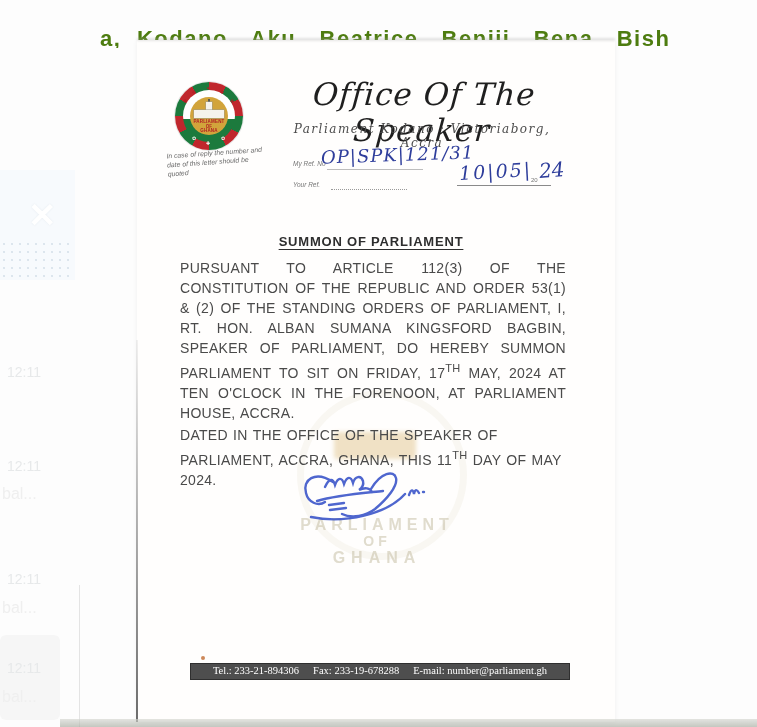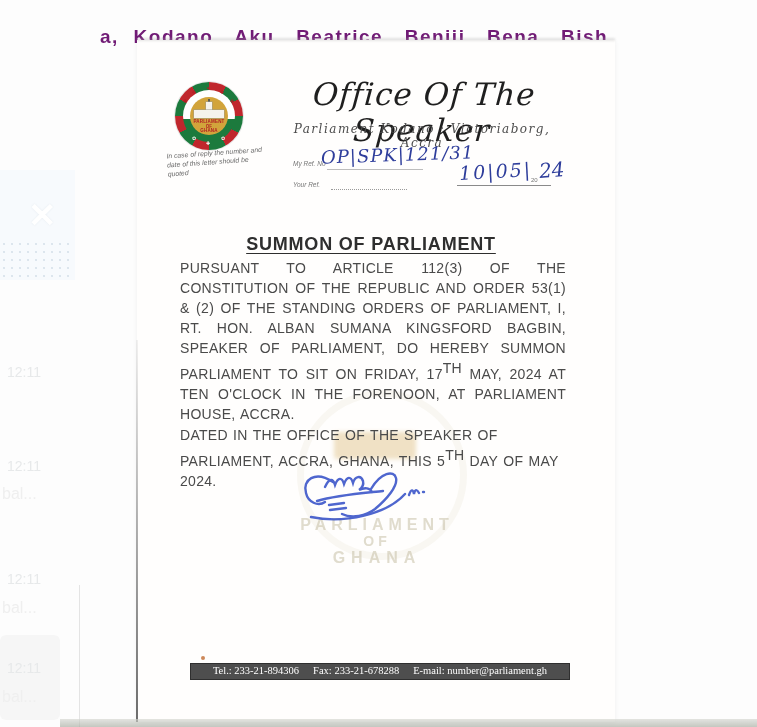--- a/index.html
+++ b/index.html
@@ -1,21 +1,21 @@
 <!DOCTYPE html>
 <html><head>
 <meta charset="utf-8">
 <style>
   html,body{margin:0;padding:0;background:#fdfdfd;}
   .canvas{position:relative;width:757px;height:727px;overflow:hidden;background:#fdfdfd;
           font-family:"Liberation Sans",sans-serif;}
 
   
   .ghost-names{position:absolute;left:100px;top:26px;width:657px;height:22px;overflow:hidden;
-               white-space:nowrap;color:#701a75;font-size:19px;font-weight:600;
+               white-space:nowrap;color:#4d7c0f;font-size:22px;font-weight:600;
                letter-spacing:1.5px;word-spacing:8px;}
   .ghost-time{position:absolute;left:7px;color:#e7e9ea;font-size:14px;}
   .ghost-preview{position:absolute;left:2px;color:#efefef;font-size:16px;}
   .ghost-bubble{position:absolute;left:0;top:635px;width:60px;height:85px;background:#f6f6f6;border-radius:6px;}
   .chat-divider{position:absolute;left:79px;top:585px;width:1px;height:142px;background:#e4e4e4;}
 
   
   .overlay-panel{position:absolute;left:0;top:170px;width:75px;height:110px;background:#f7fafd;}
   .overlay-panel .dots{position:absolute;left:0;top:70px;width:75px;height:38px;
       background-image:radial-gradient(rgba(160,180,200,.30) 1px,transparent 1.4px);
@@ -71,27 +71,27 @@
   .refline2{position:absolute;left:194px;top:149px;width:76px;border-bottom:1px dotted #9a9a9a;}
 
   .dateblock{position:absolute;left:322px;top:116px;width:102px;height:36px;}
   .dateblock .dmv{position:absolute;left:0;top:4px;font-size:19px;letter-spacing:2px;transform:rotate(-3deg);}
   .dateblock .dateline{position:absolute;left:-2px;top:29px;width:94px;border-bottom:1px solid #8a8a8a;}
   .dateblock .printed20{position:absolute;left:72px;top:21px;font-size:6px;color:#777;}
   .dateblock .yr{position:absolute;left:80px;top:2px;font-size:20px;transform:rotate(-5deg);}
 
   
   .heading{position:absolute;left:0;right:10px;top:194px;text-align:center;color:#2e2e2e;
-      font-size:18px;font-weight:bold;letter-spacing:.8px;text-decoration:underline;
+      font-size:13px;font-weight:bold;letter-spacing:.8px;text-decoration:underline;
       text-underline-offset:3px;}
   .para{position:absolute;left:43px;width:386px;color:#4a4a4a;font-size:14px;line-height:20px;
       letter-spacing:.3px;word-spacing:1px;margin:0;}
   .para1{top:218px;text-align:justify;}
   .para2{top:385px;}
-  sup{font-size:14px;}
+  sup{font-size:11px;}
 
   
   .watermark{position:absolute;left:155px;top:350px;width:170px;height:200px;pointer-events:none;}
   .wm-circle{position:absolute;left:5px;top:0;width:156px;height:156px;border-radius:50%;
       border:7px solid rgba(180,165,120,.08);}
   .wm-bld{position:absolute;left:42px;top:42px;width:82px;height:27px;background:rgba(216,180,105,.38);
       filter:blur(2px);border-radius:3px;}
   .wm-text{position:absolute;left:0;right:0;top:126px;text-align:center;
       color:rgba(198,192,165,.55);font-weight:bold;}
   .wm-text .l1{font-size:16px;letter-spacing:5px;line-height:17px;}
@@ -189,36 +189,36 @@
       <div class="wm-bld"></div>
       <div class="wm-text">
         <div class="l1">PARLIAMENT</div>
         <div class="l2">OF</div>
         <div class="l3">GHANA</div>
       </div>
     </div>
 
     <p class="para para1"><span>PURSUANT TO ARTICLE 112(3) OF THE CONSTITUTION OF THE REPUBLIC AND ORDER 53(1) &amp; (2) OF THE STANDING ORDERS OF PARLIAMENT, I, RT. HON. ALBAN SUMANA KINGSFORD BAGBIN, SPEAKER OF PARLIAMENT, DO HEREBY SUMMON PARLIAMENT TO SIT ON FRIDAY, 17</span><sup>TH</sup><span> MAY, 2024 AT TEN O'CLOCK IN THE FORENOON, AT PARLIAMENT HOUSE, ACCRA.</span></p>
 
-    <p class="para para2"><span>DATED IN THE OFFICE OF THE SPEAKER OF PARLIAMENT, ACCRA, GHANA, THIS 5</span><sup>TH</sup><span> DAY OF MAY 2024.</span></p>
+    <p class="para para2"><span>DATED IN THE OFFICE OF THE SPEAKER OF PARLIAMENT, ACCRA, GHANA, THIS 11</span><sup>TH</sup><span> DAY OF MAY 2024.</span></p>
 
     <svg class="signature" viewBox="0 0 148 62">
       <g fill="none" stroke="#3752c8" stroke-width="2.4" stroke-linecap="round" opacity="0.88">
         <path d="M38,18 C20,6 7,16 11,29 C13,38 23,43 30,38"></path>
         <path d="M30,23 c4,-9 8,-9 10,-2 c3,-8 7,-8 9,-1 c3,-8 7,-8 9,-1 c2,-7 8,-8 10,-2 c1,4 -1,7 -4,9 c6,-3 11,-2 13,2"></path>
         <path d="M76,25 C86,8 99,6 101,14 C103,22 92,35 80,45 C71,52 57,55 47,50"></path>
         <path d="M22,37 C42,31 70,29 88,27"></path>
         <path d="M34,41 l15,-2 M35,46 l16,-2"></path>
         <path d="M16,53 C50,60 92,50 110,30"></path>
         <path d="M114,31 c2,-6 4,-6 5,-1 c1,-5 3,-5 5,-1"></path>
         <path d="M128,28 l1,0"></path>
       </g>
     </svg>
 
 
     <div class="artifact-dot"></div>
     <div class="footerbar">
-      <span>Tel.: 233-21-894306</span><span>Fax: 233-21-678288</span><span>E-mail: number@parliament.gh</span>
+      <span>Tel.: 233-21-894306</span><span>Fax: 233-19-678288</span><span>E-mail: number@parliament.gh</span>
     </div>
   </div>
 
   <div class="bottom-band"></div>
 </div>
 
 </body></html>

